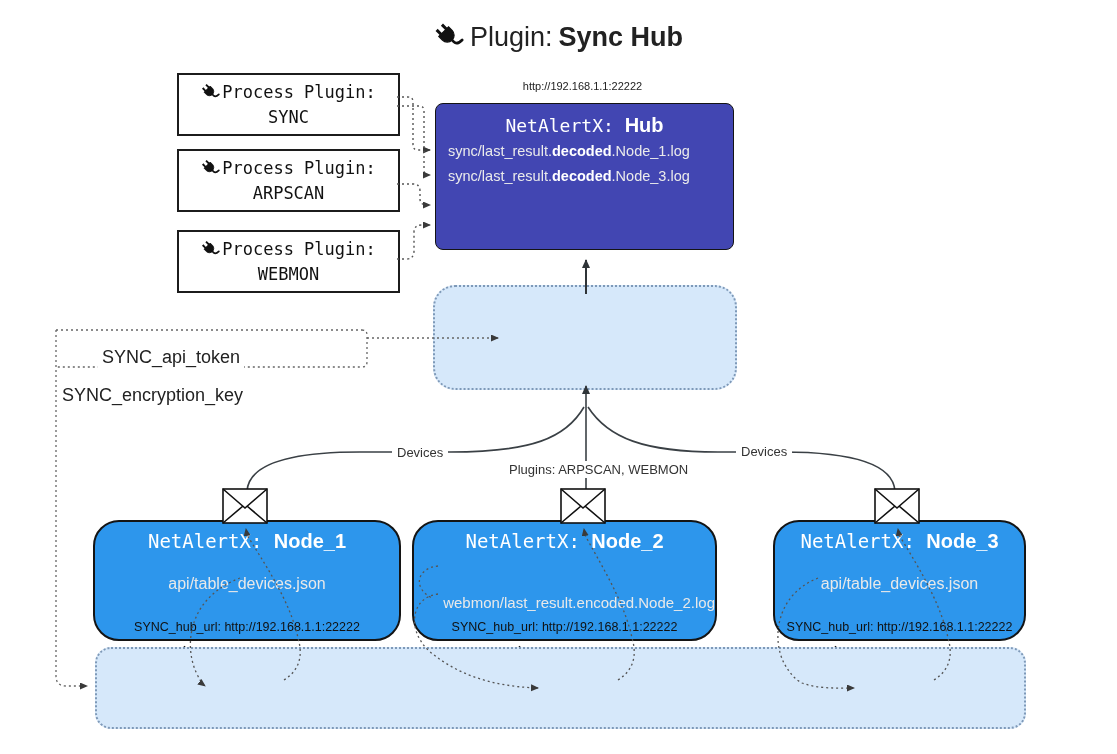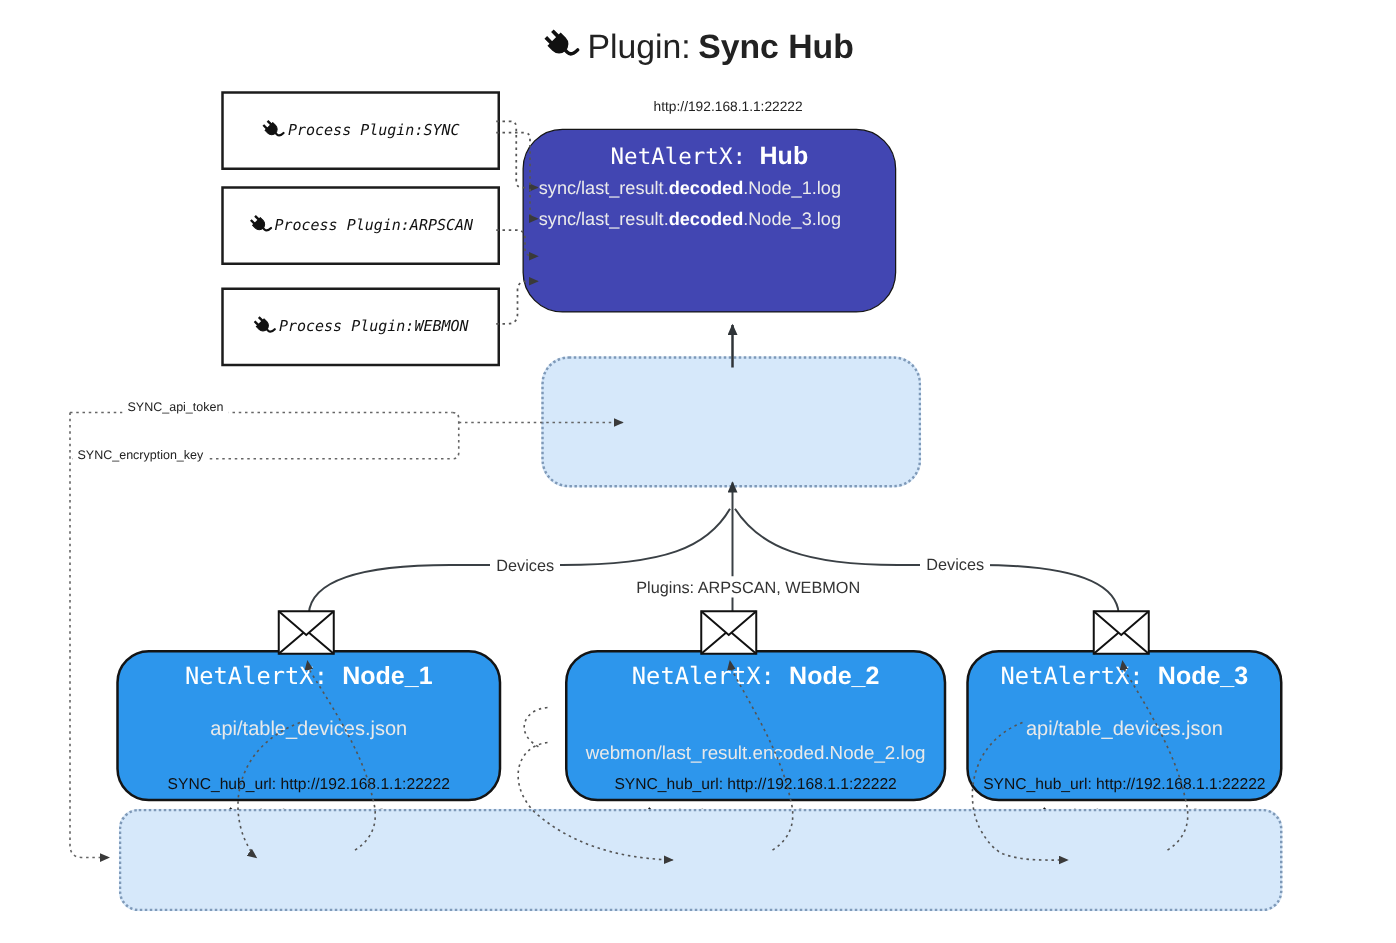--- a/index.html
+++ b/index.html
@@ -13,61 +13,61 @@
   .mono{font-family:"DejaVu Sans Mono","Liberation Mono",monospace;}
 
   
   .title{left:0;right:0;top:16px;height:42px;display:flex;align-items:center;justify-content:center;
          font-size:27px;color:#222;gap:6px;}
   .title b{font-weight:700;}
   .plug{transform:rotate(-45deg);flex:0 0 auto;}
 
   
   .pplug{left:177px;width:219px;height:59px;background:#fff;border:2px solid #1c1c1c;
-         display:flex;flex-direction:row;align-items:center;justify-content:center;
-         font-size:12px;color:#111;line-height:1.45;font-style:italic;}
+         display:flex;flex-direction:column;align-items:center;justify-content:center;
+         font-size:17px;color:#111;line-height:1.45;}
   .pplug .row1{display:flex;align-items:center;gap:2px;}
 
   
   .hub-url{left:432px;width:301px;top:80px;text-align:center;font-size:11px;color:#222;}
-  .hub{left:418px;top:103px;width:297px;height:145px;background:var(--hub-fill);
-       border:1.5px solid #141414;border-radius:32px;color:#fff;}
+  .hub{left:435px;top:103px;width:297px;height:145px;background:var(--hub-fill);
+       border:1.5px solid #141414;border-radius:8px;color:#fff;}
   .hub-title{position:absolute;left:0;right:0;top:10px;text-align:center;font-size:18px;}
   .hub-title .mono{letter-spacing:0px;}
   .hub-title b{font-family:"Liberation Sans",sans-serif;font-size:20px;font-weight:700;}
   .hlog{position:absolute;left:12px;right:4px;height:20px;font-size:14.5px;color:#ebebeb;white-space:nowrap;}
   .hlog b{color:#fff;}
   .hl1{top:39px}.hl2{top:64px}.hl3{top:94px}.hl4{top:114px}
 
   
   .dpanel{left:433px;top:285px;width:300px;height:101px;background:var(--panel-fill);
           border:2px dotted #7e99b8;border-radius:22px;}
   .dbox{left:505px;top:295px;width:162px;height:82px;background:#fff;border:2px solid #222;
         display:flex;align-items:center;justify-content:center;font-size:17px;color:#333;letter-spacing:2px;}
 
   
-  .setlab{background:#fff;padding:1px 4px;font-size:10px;color:#222;white-space:nowrap;}
+  .setlab{background:#fff;padding:1px 4px;font-size:18px;color:#222;white-space:nowrap;margin-top:26px;}
   .tok1{left:98px;top:320px;}
   .tok2{left:58px;top:358px;}
 
   
   .edgelab{background:#fff;padding:1px 5px;font-size:13px;color:#333;white-space:nowrap;}
   .devL{left:392px;top:444px;}
   .devR{left:736px;top:443px;}
   .plugmid{left:504px;top:461px;text-align:center;}
 
   
   .node{top:520px;height:117px;background:var(--node-fill);border:2px solid #141414;
         border-radius:26px;color:#fff;}
-  .n1{left:93px;width:304px;} .n2{left:452px;width:301px;} .n3{left:773px;width:249px;}
+  .n1{left:93px;width:304px;} .n2{left:412px;width:301px;} .n3{left:773px;width:249px;}
   .node-title{position:absolute;left:0;right:0;top:8px;text-align:center;font-size:19px;white-space:nowrap;}
   .node-title b{font-family:"Liberation Sans",sans-serif;font-size:20px;font-weight:700;}
   .nfile{position:absolute;left:0;right:0;text-align:center;font-size:15px;color:#e9e9e9;white-space:nowrap;}
   .n1 .nfile,.n3 .nfile{top:53px;font-size:16px;}
-  .nf1{top:45px;} .nf2{top:72px;}
+  .nf1{top:45px;} .nf2{top:72px;text-align:right;}
   .nurl{position:absolute;left:0;right:0;top:98px;text-align:center;font-size:12.5px;color:#101010;white-space:nowrap;}
 
   
   .strip{left:95px;top:647px;width:927px;height:78px;background:var(--panel-fill);
          border:2px dotted #7e99b8;border-radius:16px;}
   .encbox{top:662px;width:72px;height:53px;background:#fff;border:2px solid #222;
           display:flex;align-items:center;justify-content:center;
           font-family:"DejaVu Sans Mono","Liberation Mono",monospace;font-size:11px;color:#444;}
   .e1{left:210px;} .e2{left:545px;} .e3{left:861px;}
   .enclab{top:645px;width:200px;display:flex;align-items:center;justify-content:center;gap:3px;

